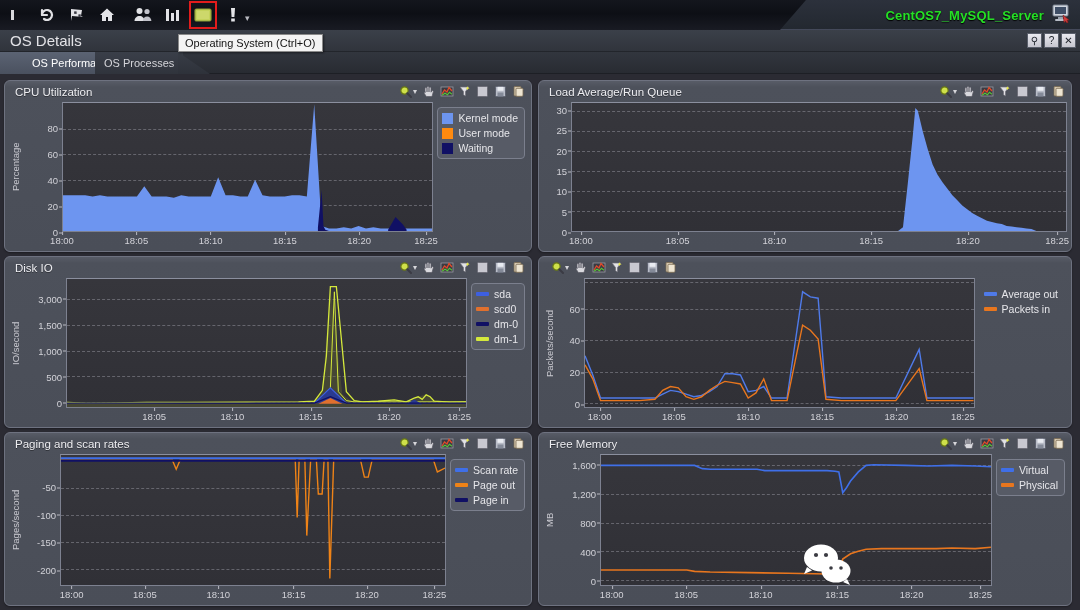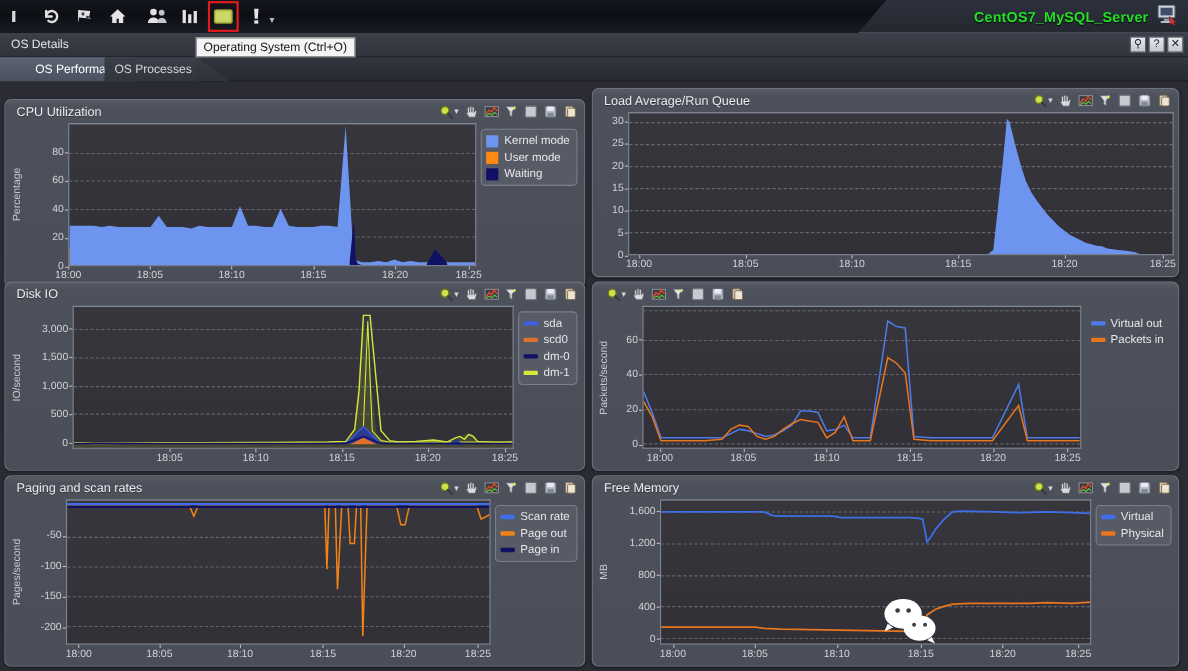--- a/index.html
+++ b/index.html
@@ -54,21 +54,21 @@
   .monitor-icon { position: relative; z-index: 2; }
 
   
   .osdetails-bar {
     position: absolute; left:0; top:30px; width:1080px; height:22px;
     background: linear-gradient(180deg,#3b4049 0%, #30343c 100%);
     border-bottom: 1px solid #22252b;
     display:flex; align-items:center;
   }
   .osdetails-label {
-    font-size: 11px; color: #e2e2e6; padding-left: 10px;
+    font-size: 15px; color: #e2e2e6; padding-left: 10px;
   }
   .win-btns {
     position:absolute; right:4px; top:3px; display:flex; gap:2px;
   }
   .win-btn {
     width: 15px; height: 15px;
     background: linear-gradient(180deg,#e9e9ef 0%, #c6c6cf 100%);
     border: 1px solid #5a5f6b;
     display:flex; align-items:center; justify-content:center;
     font-size: 10px; color: #20242c; line-height:1;
@@ -296,21 +296,21 @@
   <div class="tab tab-inactive">
     <span>OS Processes</span>
   </div>
   <div class="tab-tail"></div>
 </div>
 
 <div class="tooltip">Operating System (Ctrl+O)</div>
 
 <div class="grid">
 
-  <div class="panel" style="left:4px; top:14px; width:528px; height:172px;">
+  <div class="panel" style="left:4px; top:4px; width:528px; height:172px;">
     <div class="panel-head">
       <span class="panel-title">CPU Utilization</span>
       <span class="panel-tools">
         <span class="ptool">
             <svg width="13" height="13" viewBox="0 0 13 13">
               <circle cx="5.5" cy="5.5" r="3.6" fill="#cfe04a" stroke="#6a7a14" stroke-width="1.2"></circle>
               <path d="M8.3 8.3L12 12" stroke="#3b3b44" stroke-width="2" stroke-linecap="round"></path>
             </svg>
           </span>
         <span class="ptool-caret">▾</span>
@@ -675,21 +675,21 @@
           <span class="xtick" style="left:23%">18:05</span>
           <span class="xtick" style="left:42%">18:10</span>
           <span class="xtick" style="left:61%">18:15</span>
           <span class="xtick" style="left:80%">18:20</span>
           <span class="xtick" style="left:97%">18:25</span>
         </div>
       </div>
       <div class="legend nobox">
         <div class="legend-item">
           <span class="legend-swatch-ln" style="background:#4f7ae8"></span>
-          <span class="legend-label">Virtual out</span>
+          <span class="legend-label">Average out</span>
         </div>
         <div class="legend-item">
           <span class="legend-swatch-ln" style="background:#e8761e"></span>
           <span class="legend-label">Packets in</span>
         </div>
       </div>
     </div>
   </div>
 
   <div class="panel" style="left:4px; top:356px; width:528px; height:174px;">

